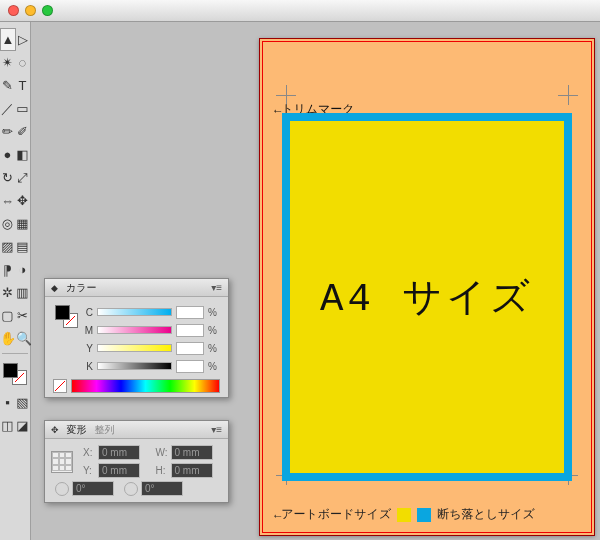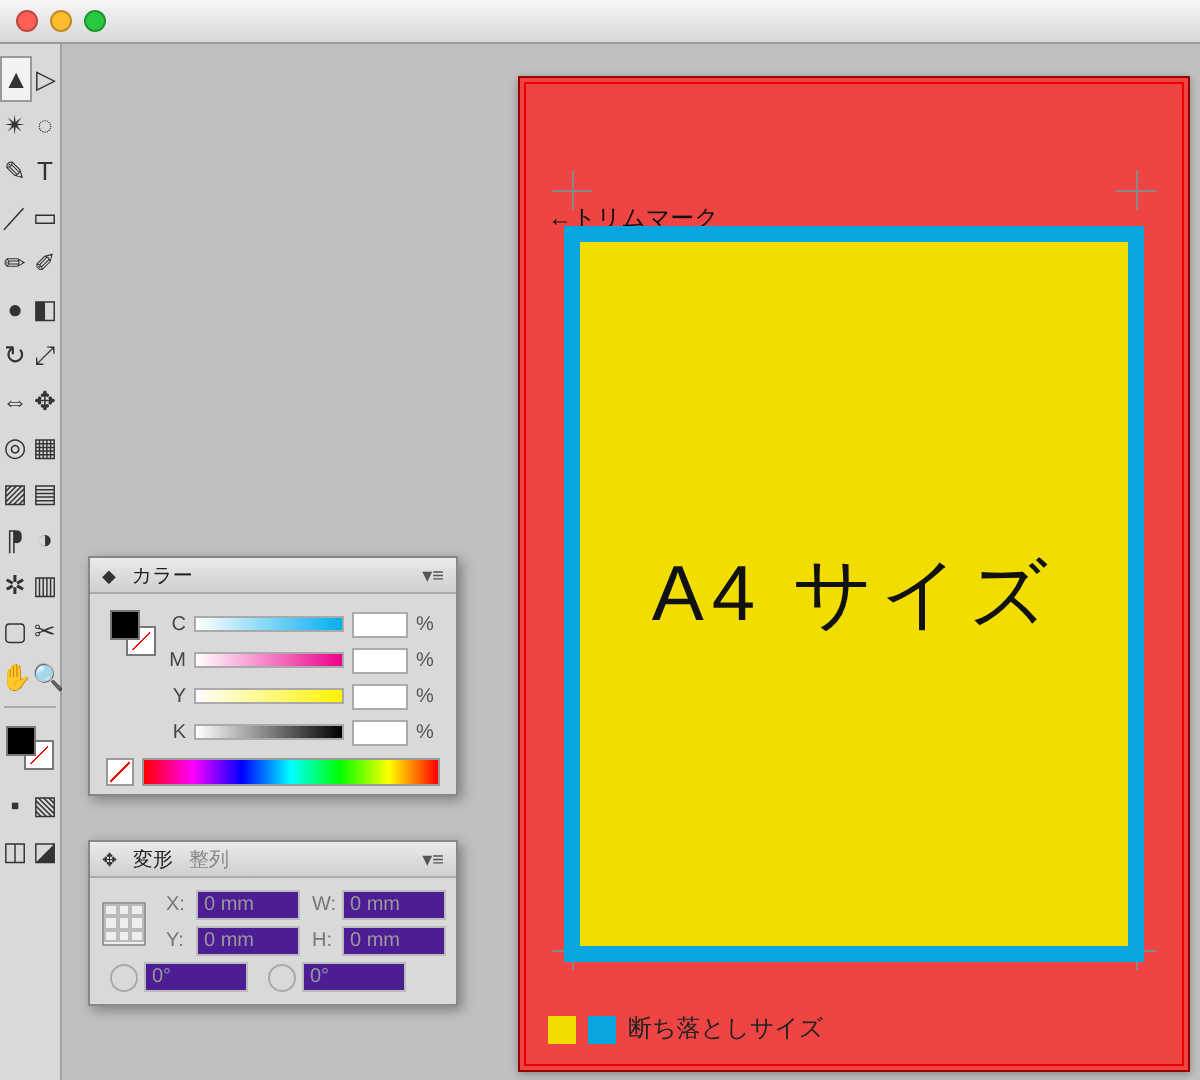--- a/index.html
+++ b/index.html
@@ -41,21 +41,21 @@
   .sw-sub  { position:absolute; bottom:0; right:0; width:15px; height:15px; background:#fff; border:1px solid #777;}
   .sw-sub::after { content:""; position:absolute; left:2px; top:2px; right:2px; bottom:2px; background:linear-gradient(135deg,#fff 49%, red 49%, red 53%, #fff 53%);}
 
   
   .stage {
     position: absolute; top: 22px; left: 31px; right: 0; bottom: 0;
     background: #c0c0c0; display: flex; align-items: center; justify-content: center;
   }
   .artboard-wrap {
     position: absolute; top: 16px; left: 228px; width: 336px; height: 498px;
-    background: #ef4444; border: 1px solid #9a0000; box-shadow: 0 1px 4px rgba(0,0,0,.3);
+    background: #fdba74; border: 1px solid #9a0000; box-shadow: 0 1px 4px rgba(0,0,0,.3); font-family: Liberation Mono, monospace;
   }
   .artboard-wrap::before{
     content:""; position:absolute; inset:2px; border:1px solid #e00;
     pointer-events:none;
   }
   .trim-label { position:absolute; top:62px; left:14px; font-size:12px; color:#111;}
   .bleed {
     position:absolute; top:74px; left:22px; right:22px; bottom:54px;
     background: #0aa6e0;
   }
@@ -110,21 +110,21 @@
   .spectrum { height:14px; margin:4px 6px 6px 6px; border:1px solid #999;
     background: linear-gradient(to right,red,magenta,blue,cyan,lime,yellow,red);}
 
   .transform-panel { top:420px; left:44px; width:185px; }
   .tf-body { padding:6px; display:grid; grid-template-columns: 26px auto auto; gap:3px 6px; align-items:center;}
   .tf-ref { width:22px; height:22px; border:1px solid #999; background:#eee; grid-row:1 / span 2;
     display:grid; grid-template:repeat(3,1fr)/repeat(3,1fr);}
   .tf-ref div{border:0.5px solid #bbb;}
   .tf-field { display:flex; align-items:center; gap:3px;}
   .tf-field label{color:#777; width:12px;}
-  .tf-field .val{border:1px solid #bbb; background:#4c1d95; color:#999; padding:1px 3px; width:52px; font-size:10px;}
+  .tf-field .val{border:1px solid #bbb; background:#404040; color:#999; padding:1px 3px; width:42px; font-size:10px;}
   .tf-angle-row { grid-column: 1 / span 3; display:flex; gap:10px; align-items:center; padding-left:4px;}
   .tf-ang { width:14px;height:14px;border:1px solid #aaa;border-radius:50%;}
 </style>
 </head>
 <body>
 
 <div class="title-bar">
   <div class="tb-button tb-close"></div>
   <div class="tb-button tb-min"></div>
   <div class="tb-button tb-max"></div>
@@ -211,20 +211,21 @@
 
     <div class="trim-label">←トリムマーク</div>
 
     <div class="bleed">
       <div class="trim-area">
         <div class="big-label">A4 サイズ</div>
       </div>
     </div>
 
     <div class="legend">
+      <span>←アートボードサイズ</span>
       <span class="lg-sw lg-y"></span>
       <span class="lg-sw lg-b"></span>
       <span>断ち落としサイズ</span>
     </div>
   </div>
 </div>
 
 <div class="panel color-panel">
   <div class="panel-hdr">
     <span style="font-size:9px">◆</span>

